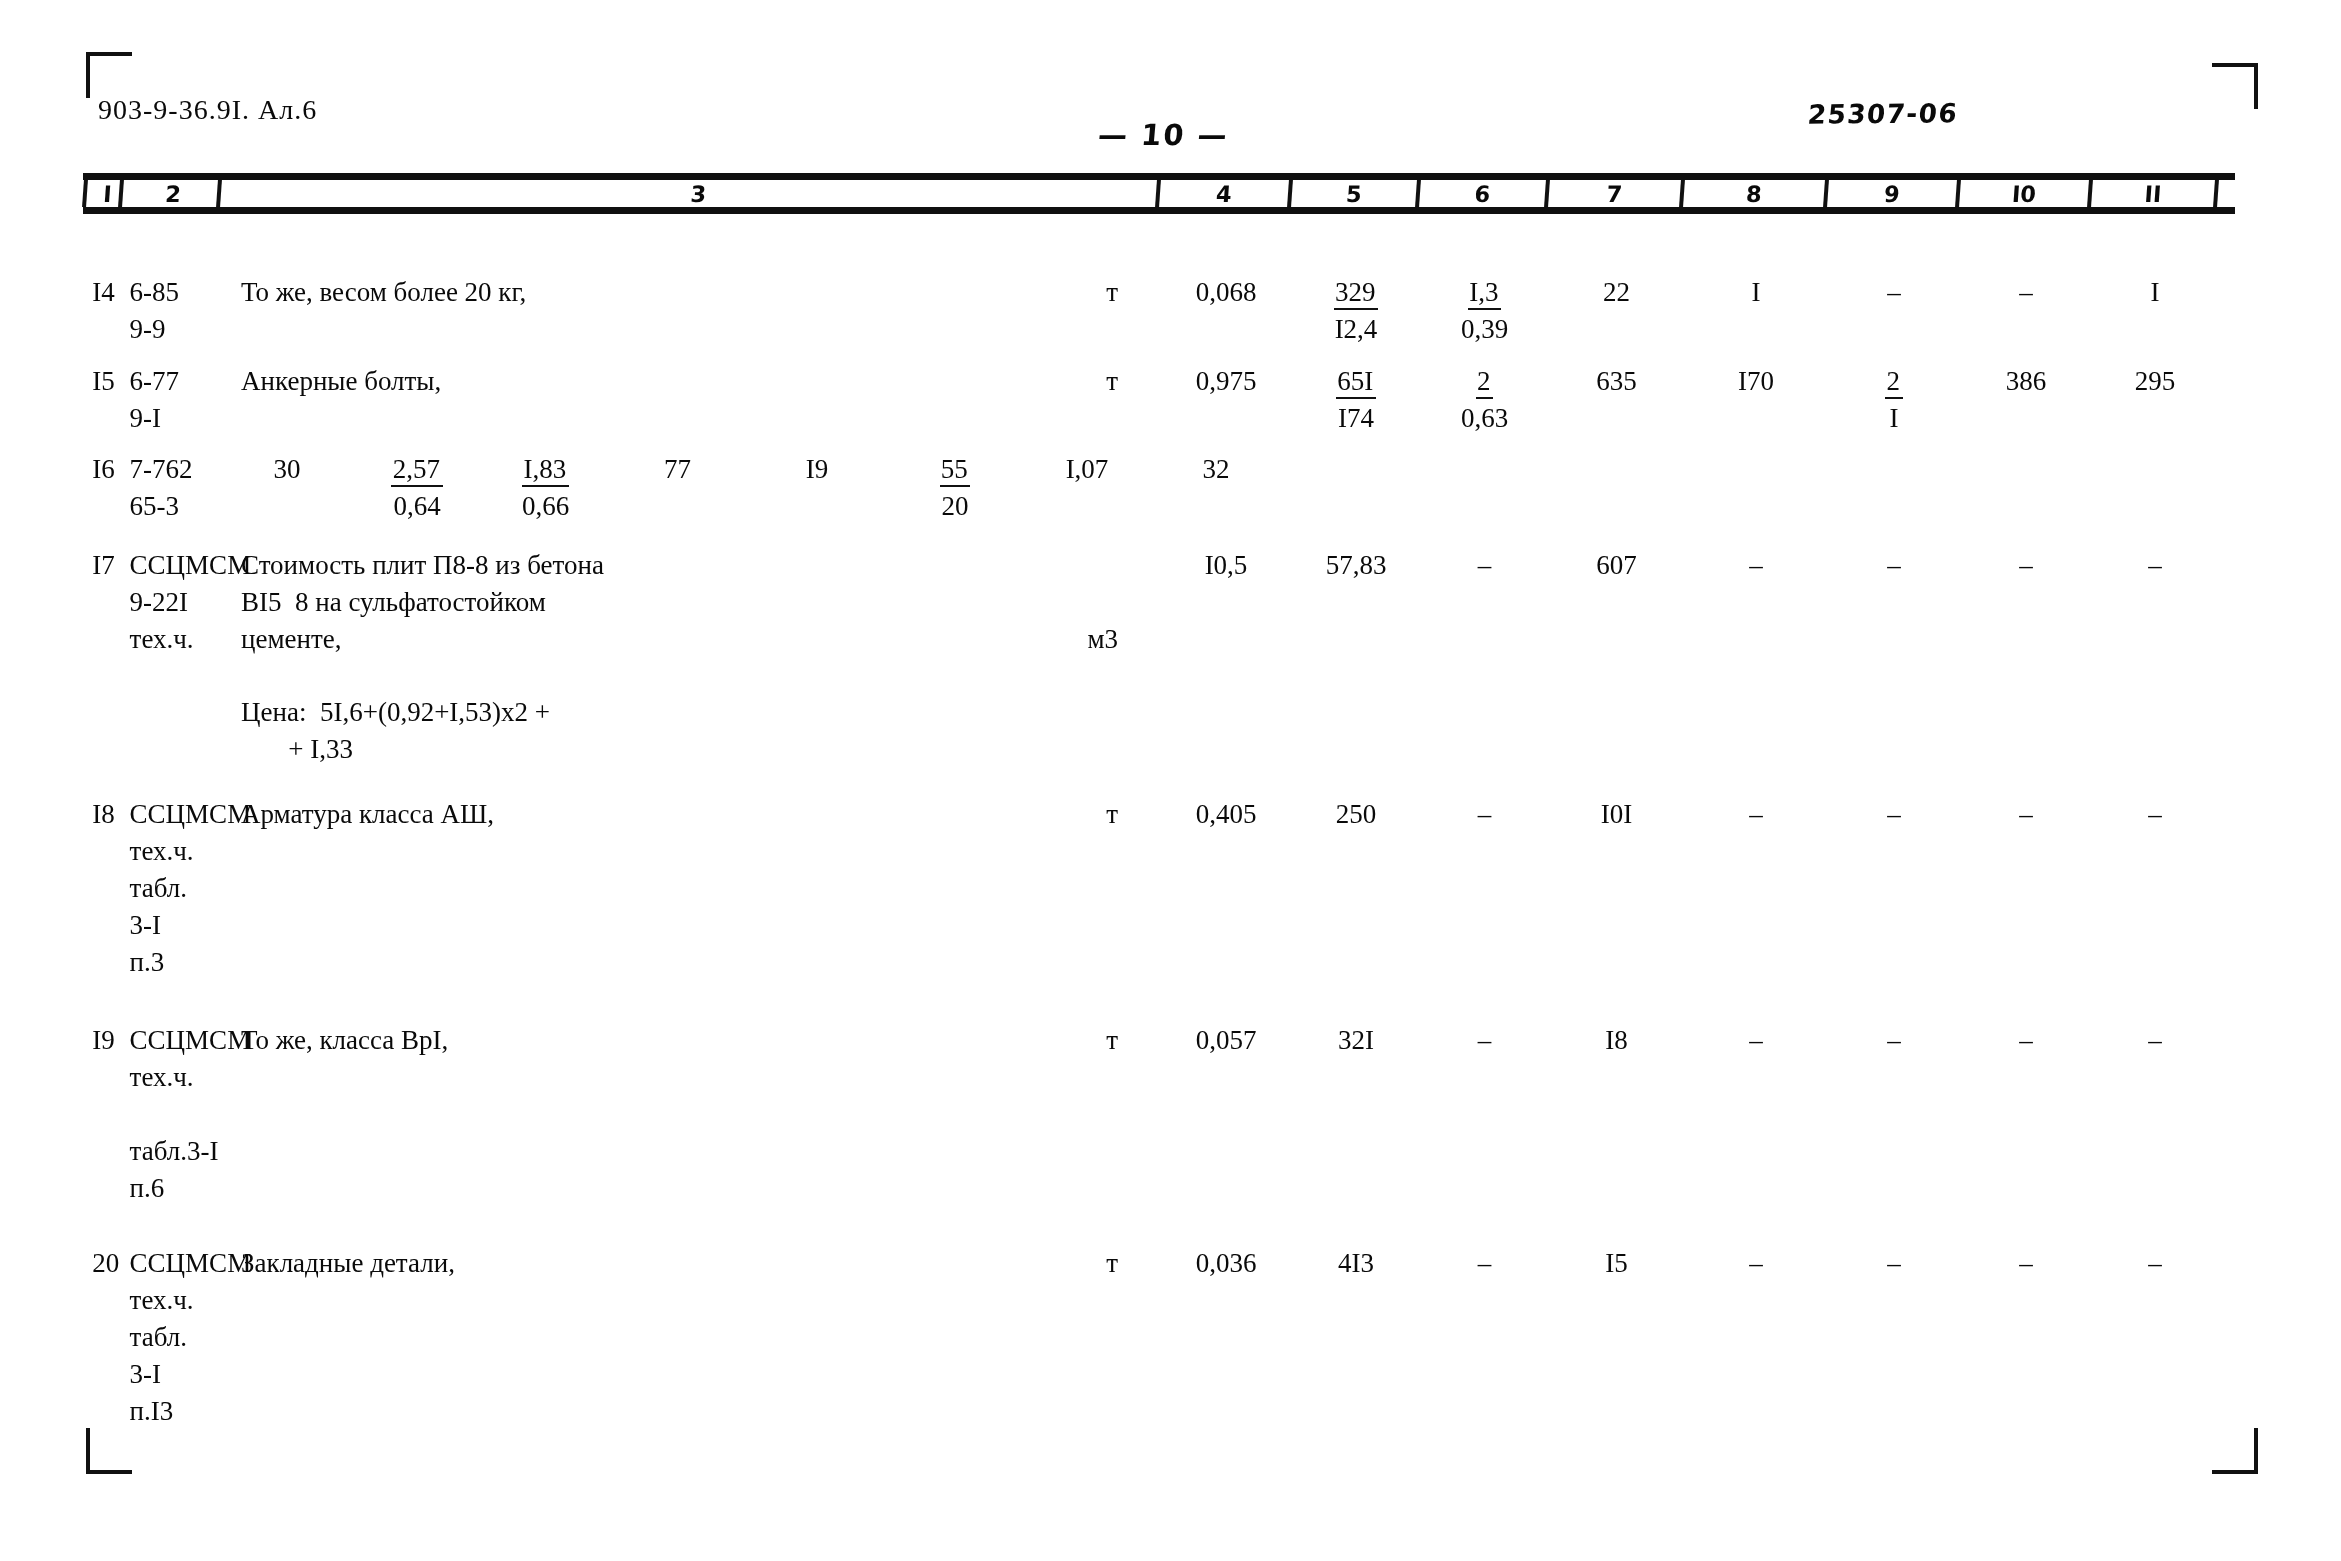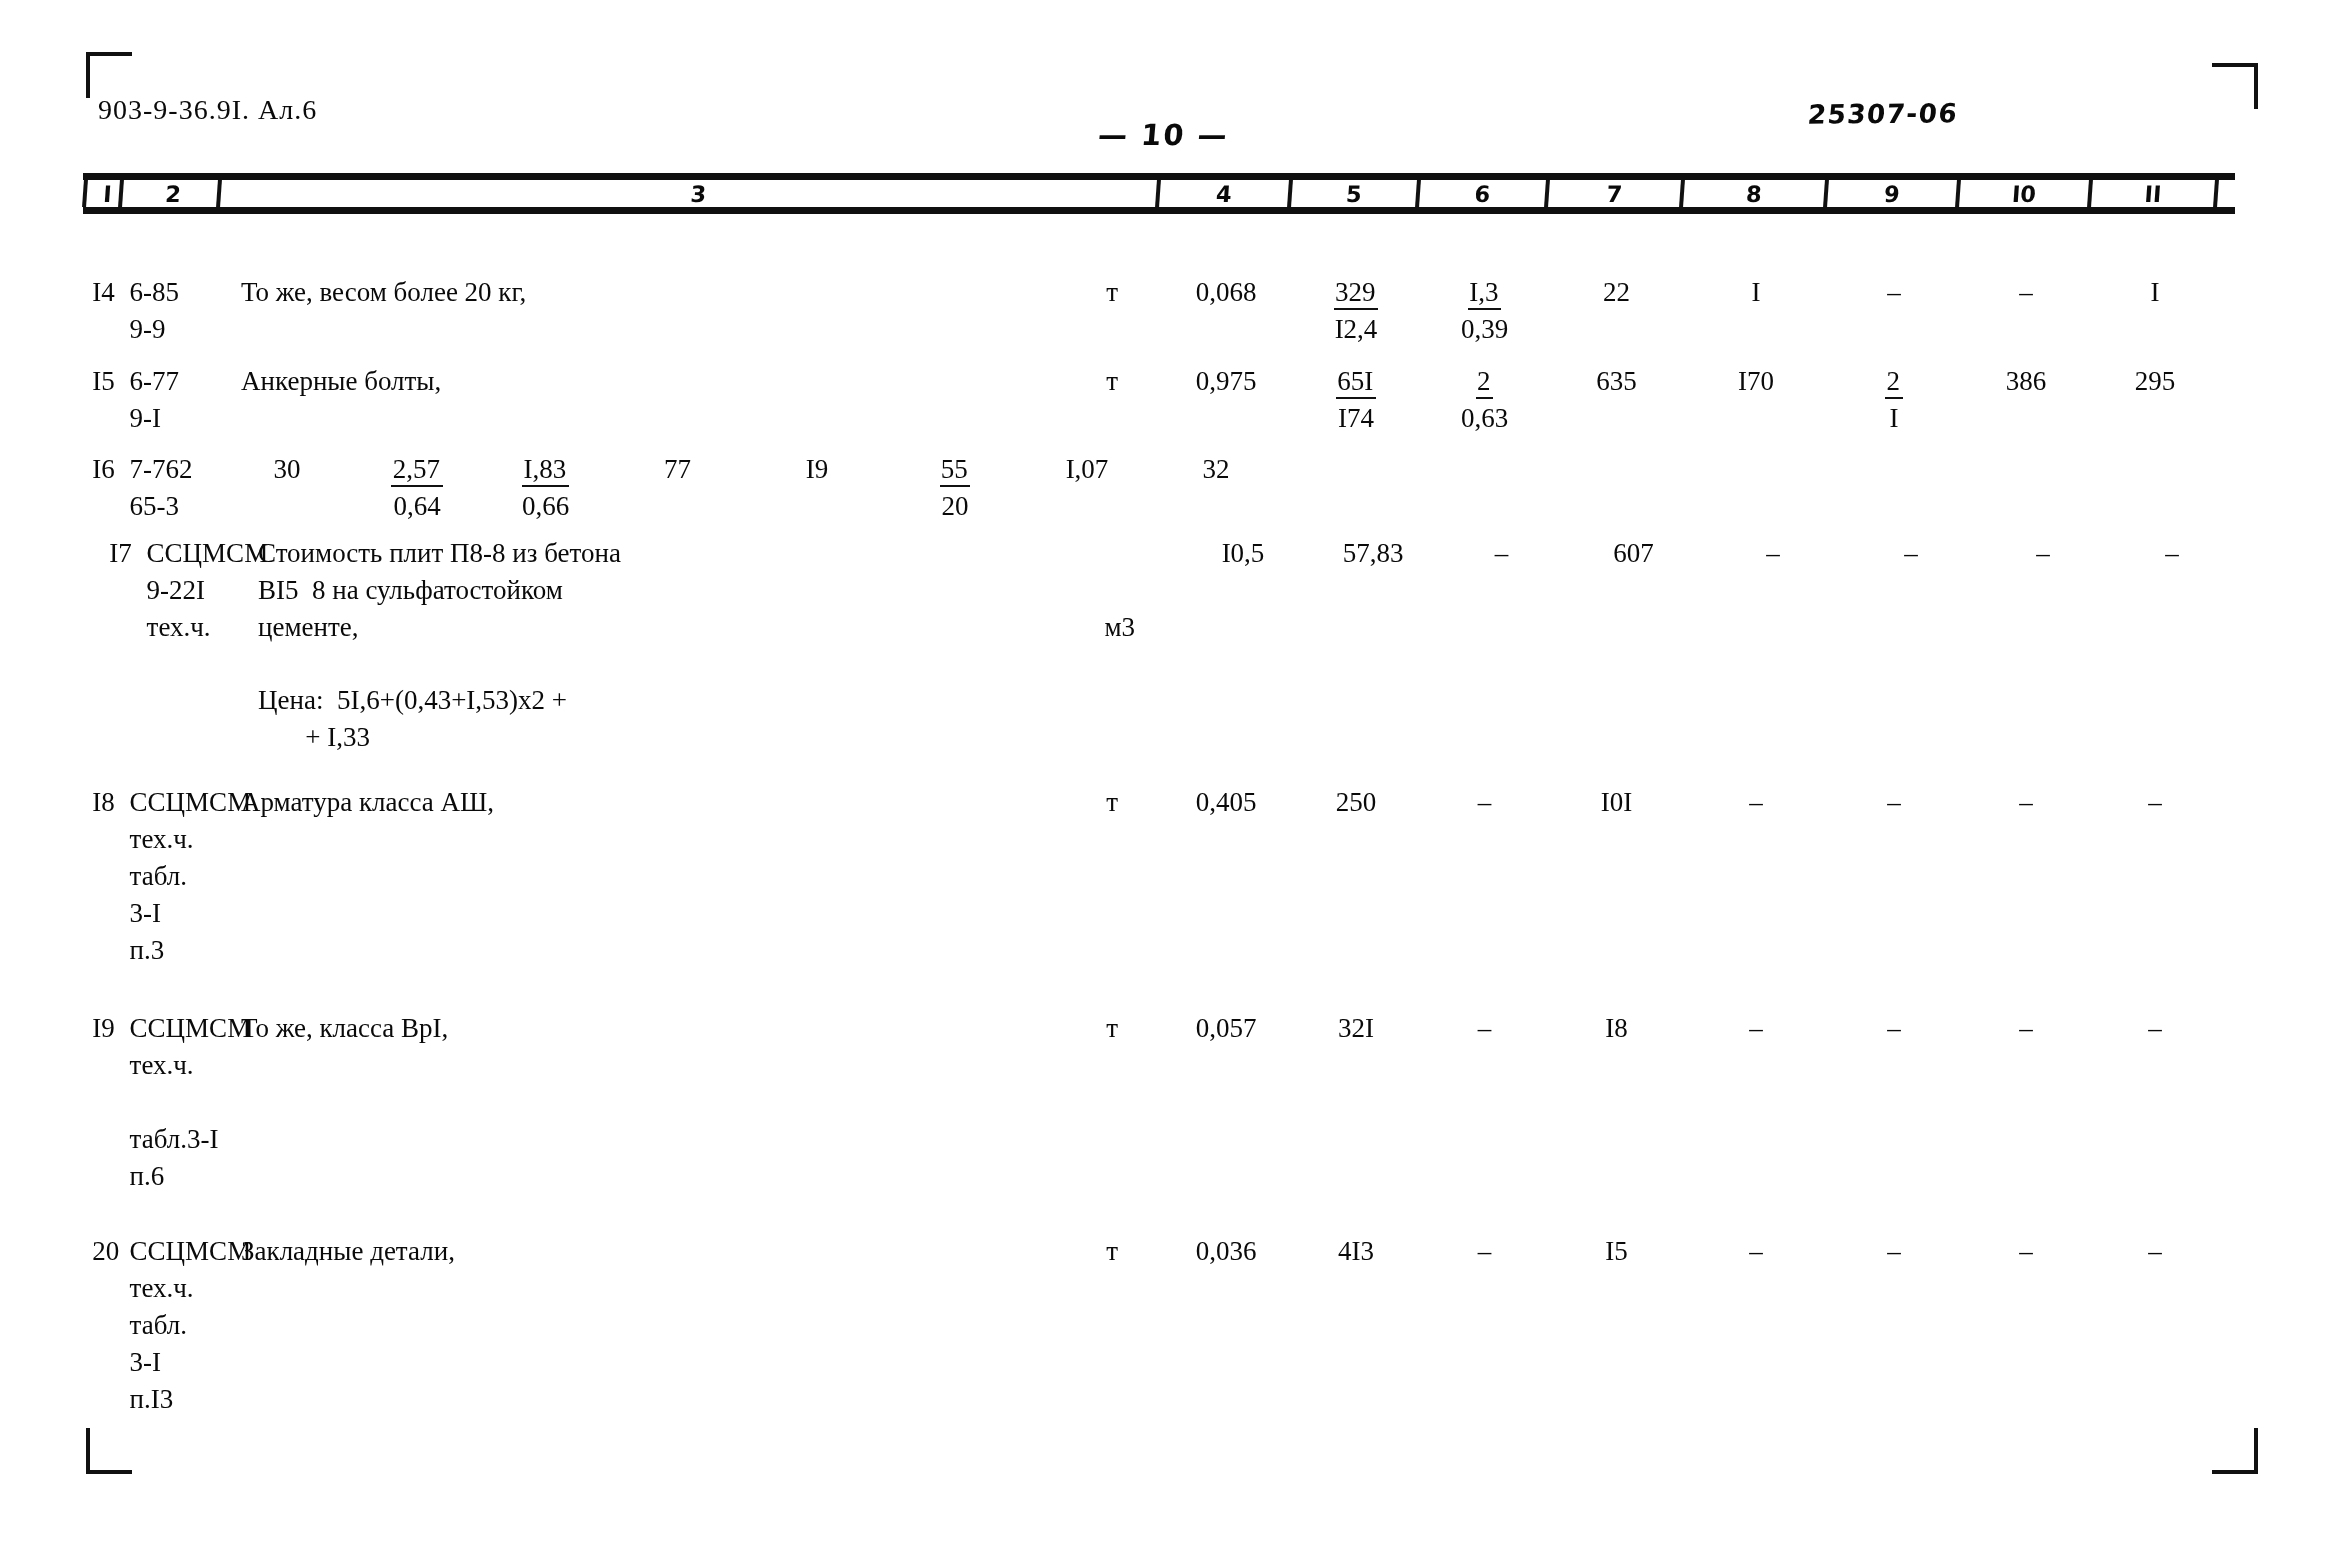--- a/index.html
+++ b/index.html
@@ -149,28 +149,28 @@
 65-3</div>
       <div class="c c4">30</div>
       <div class="c c5"><span class="frac-top"><span>2,57</span></span><span class="frac-bot">0,64</span></div>
       <div class="c c6"><span class="frac-top"><span>I,83</span></span><span class="frac-bot">0,66</span></div>
       <div class="c c7">77</div>
       <div class="c c8">I9</div>
       <div class="c c9"><span class="frac-top"><span>55</span></span><span class="frac-bot">20</span></div>
       <div class="c c10">I,07</div>
       <div class="c c11">32</div>
     </div>
-    <div class="row" style="margin-top: 10px; justify-content: flex-end;">
+    <div class="row" style="margin-top: 22px;">
       <div class="c c1">I7</div>
       <div class="c c2">ССЦМСМ
 9-22I
 тех.ч.</div>
       <div class="c c3"><span>Стоимость плит П8-8 из бетона
 ВI5  8 на сульфатостойком
-цементе,</span><span class="unit" style="top: 74px;">м3</span><div class="note" style="margin-top: 36px;">Цена:  5I,6+(0,43+I,53)х2 +
+цементе,</span><span class="unit" style="top: 74px;">м3</span><div class="note" style="margin-top: 36px;">Цена:  5I,6+(0,92+I,53)х2 +
        + I,33</div></div>
       <div class="c c4">I0,5</div>
       <div class="c c5"><span class="frac-top">57,83</span></div>
       <div class="c c6"><span class="frac-top">–</span></div>
       <div class="c c7">607</div>
       <div class="c c8">–</div>
       <div class="c c9"><span class="frac-top">–</span></div>
       <div class="c c10">–</div>
       <div class="c c11">–</div>
     </div>

